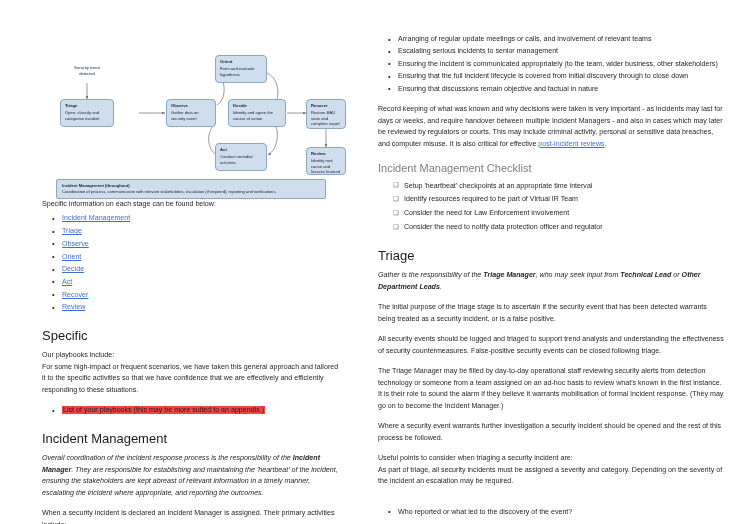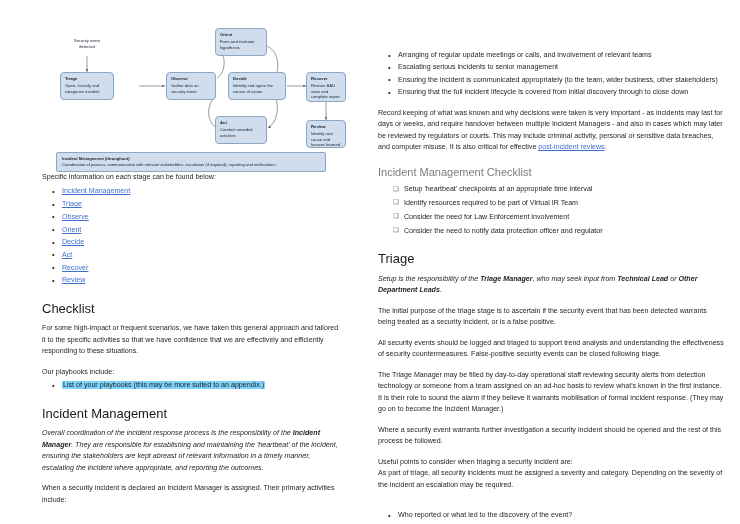--- a/index.html
+++ b/index.html
@@ -20,25 +20,25 @@
     width: 740px;
     height: 524px;
     background: #fff;
     display: flex;
   }
   .col {
     box-sizing: border-box;
   }
   .col-left {
     width: 360px;
-    padding: 16px 18px 0 42px;
+    padding: 43px 18px 0 42px;
   }
   .col-right {
     width: 380px;
-    padding: 50px 14px 0 18px;
+    padding: 34px 14px 0 18px;
   }
 
   
   .diagram {
     position: relative;
     width: 290px;
     height: 150px;
     margin-left: 12px;
     margin-bottom: 6px;
   }
@@ -153,21 +153,21 @@
   a.lnk {
     color: #3f6fd0;
     text-decoration: underline;
     font-size: 7.1px;
   }
   a.inline-lnk {
     color: #3f6fd0;
     text-decoration: underline;
   }
   .hl {
-    background: #7dd3fc;
+    background: #ef4444;
     padding: 0 1px;
   }
   ul.checklist {
     margin: 0 0 4px 0;
     padding-left: 26px;
     list-style: none;
   }
   ul.checklist > li {
     position: relative;
     margin-bottom: 2.4px;
@@ -266,55 +266,56 @@
       <li><a class="lnk" href="#">Incident Management</a></li>
       <li><a class="lnk" href="#">Triage</a></li>
       <li><a class="lnk" href="#">Observe</a></li>
       <li><a class="lnk" href="#">Orient</a></li>
       <li><a class="lnk" href="#">Decide</a></li>
       <li><a class="lnk" href="#">Act</a></li>
       <li><a class="lnk" href="#">Recover</a></li>
       <li><a class="lnk" href="#">Review</a></li>
     </ul>
 
-    <h2 class="heading">Checklist</h2>
+    <h2 class="heading">Specific</h2>
+    <p class="para tight">Our playbooks include:</p>
     <p class="para">For some high-impact or frequent scenarios, we have taken this general approach and tailored it to the specific activities so that we have confidence that we are effectively and efficiently responding to these situations.</p>
-    <p class="para tight">Our playbooks include:</p>
     <ul class="bullets" style="margin-top:2px;">
       <li><span class="hl">List of your playbooks (this may be more suited to an appendix.)</span></li>
     </ul>
 
     <h2 class="heading">Incident Management</h2>
     <p class="para italic"><span>Overall coordination of the incident response process is the responsibility of the </span><b>Incident Manager</b><span>. They are responsible for establishing and maintaining the 'heartbeat' of the incident,  ensuring the stakeholders are kept abreast of relevant information in a timely manner, escalating the incident where appropriate, and reporting the outcomes.</span></p>
     <p class="para tight">When a security incident is declared an Incident Manager is assigned. Their primary activities include:</p>
 
   </div>
 
   <div class="col col-right">
 
     <ul class="bullets">
       <li>Arranging of regular update meetings or calls, and involvement of relevant teams</li>
       <li>Escalating serious incidents to senior management</li>
       <li>Ensuring the incident is communicated appropriately (to the team, wider business, other stakeholders)</li>
       <li>Ensuring that the full incident lifecycle is covered from initial discovery through to close down</li>
+      <li>Ensuring that discussions remain objective and factual in nature</li>
     </ul>
 
     <p class="para"><span>Record keeping of what was known and why decisions were taken is very important - as incidents may last for days or weeks, and require handover between multiple Incident Managers - and also in cases which may later be reviewed by regulators or courts. This may include criminal activity, personal or sensitive data breaches, and computer misuse. It is also critical for effective </span><a class="inline-lnk" href="#">post-incident reviews</a><span>.</span></p>
 
     <h3 class="subheading">Incident Management Checklist</h3>
     <ul class="checklist">
       <li>Setup 'heartbeat' checkpoints at an appropriate time interval</li>
       <li>Identify resources required to be part of Virtual IR Team</li>
       <li>Consider the need for Law Enforcement involvement</li>
       <li>Consider the need to notify data protection officer and regulator</li>
     </ul>
 
     <h2 class="heading">Triage</h2>
 
-    <p class="para italic"><span>Setup is the responsibility of the </span><b>Triage Manager</b><span>, who may seek input from </span><b>Technical Lead</b><span> or </span><b>Other Department Leads</b><span>.</span></p>
+    <p class="para italic"><span>Gather is the responsibility of the </span><b>Triage Manager</b><span>, who may seek input from </span><b>Technical Lead</b><span> or </span><b>Other Department Leads</b><span>.</span></p>
 
     <p class="para">The initial purpose of the triage stage is to ascertain if the security event that has been detected warrants being treated as a security incident, or is a false positive.</p>
     <p class="para">All security events should be logged and triaged to support trend analysis and understanding the effectiveness of security countermeasures. False-positive security events can be closed following triage.</p>
     <p class="para">The Triage Manager may be filled by day-to-day operational staff reviewing security alerts from detection technology or someone from a team assigned on an ad-hoc basis to review what's known in the first instance. It is their role to sound the alarm if they believe it warrants mobilisation of formal incident response. (They may go on to become the Incident Manager.)</p>
     <p class="para">Where a security event warrants further investigation a security incident should be opened and the rest of this process be followed.</p>
     <p class="para tight">Useful points to consider when triaging a security incident are:</p>
     <p class="para">As part of triage, all security incidents must be assigned a severity and category. Depending on the severity of the incident an escalation may be required.</p>
     <ul class="bullets" style="margin-top:19px;">
       <li>Who reported or what led to the discovery of the event?</li>
     </ul>

